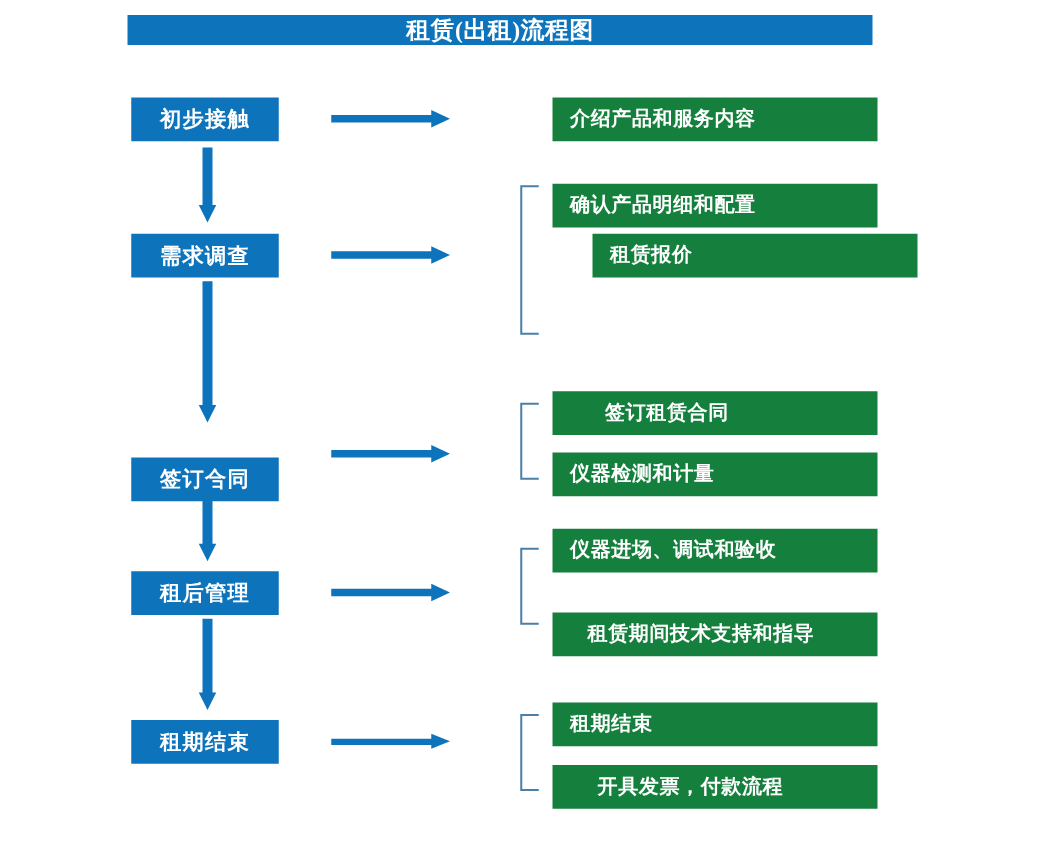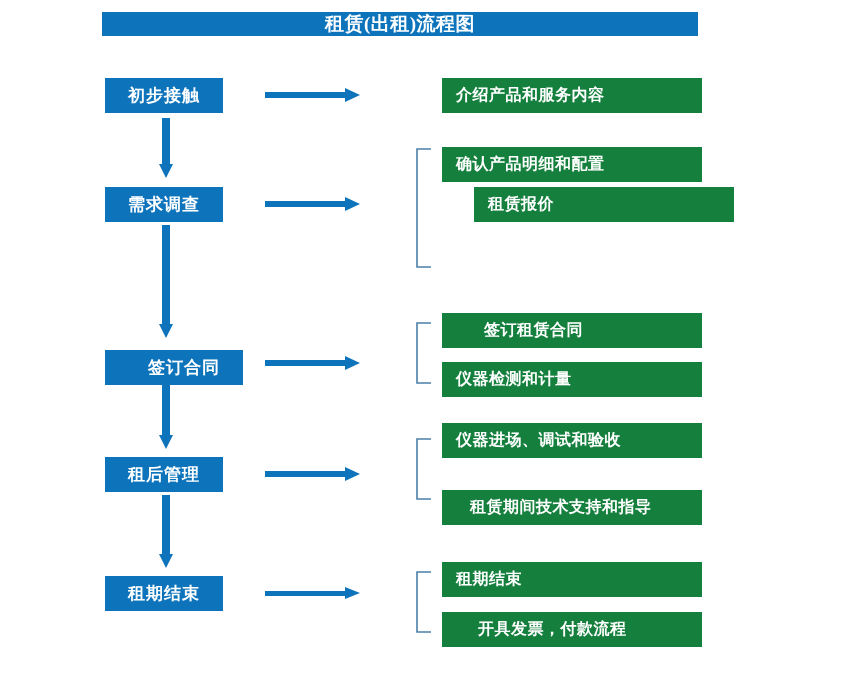--- a/index.html
+++ b/index.html
@@ -91,21 +91,21 @@
 </style>
 </head>
 <body>
 
 <div id="canvas">
 
   <div class="title-bar">租赁(出租)流程图</div>
 
   <div class="stage-box" style="top:78px;">初步接触</div>
   <div class="stage-box" style="top:187px;">需求调查</div>
-  <div class="stage-box" style="top:350px;padding-left:20px;">签订合同</div>
+  <div class="stage-box" style="top:366px;">签订合同</div>
   <div class="stage-box" style="top:457px;">租后管理</div>
   <div class="stage-box" style="top:576px;">租期结束</div>
 
   <div class="v-arrow" style="top:118px; height:62px;">
     <svg width="20" height="62" viewBox="0 0 20 62">
       <rect x="6" y="0" width="8" height="48" fill="#0d74bc"></rect>
       <polygon points="3,46 17,46 10,60" fill="#0d74bc"></polygon>
     </svg>
   </div>
   <div class="v-arrow" style="top:225px; height:115px;">

